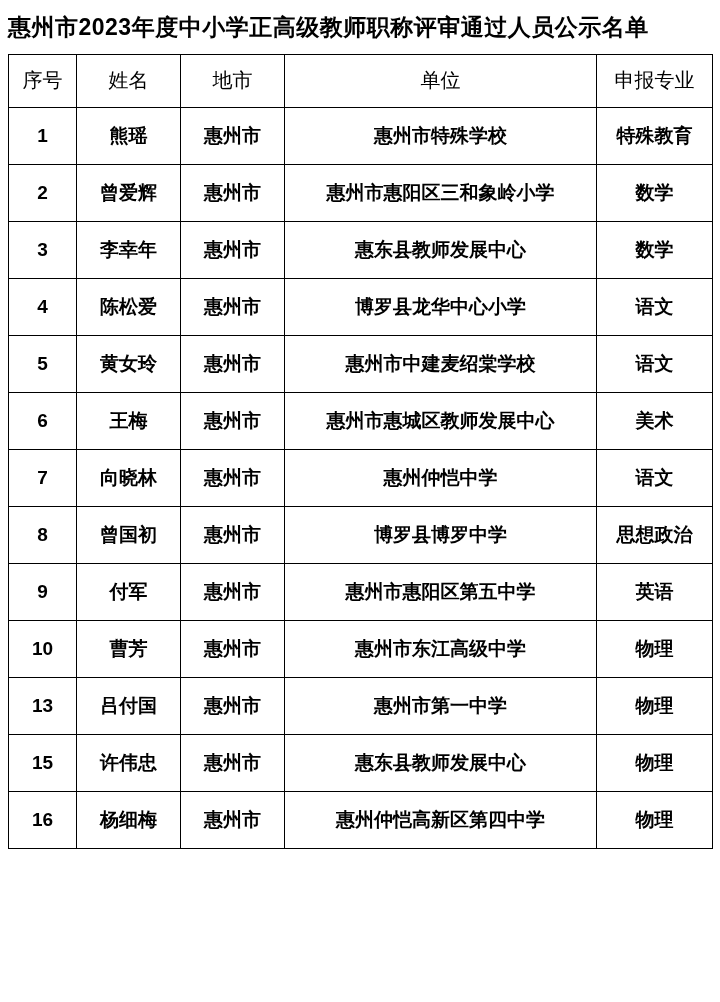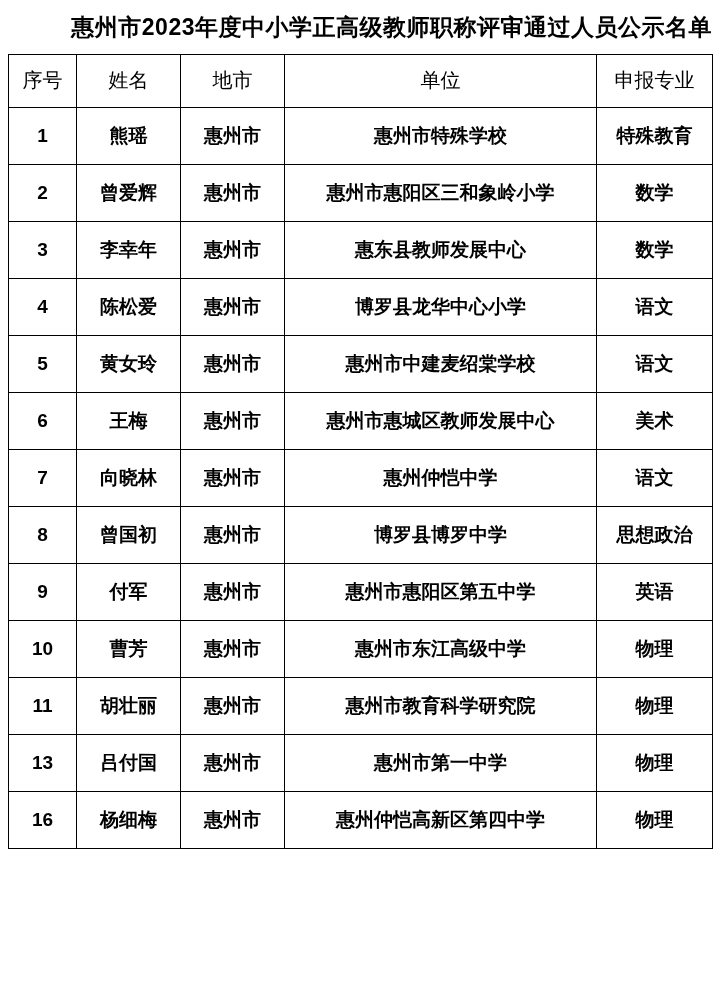--- a/index.html
+++ b/index.html
@@ -13,21 +13,21 @@
     font-family: "Liberation Serif", "DejaVu Serif", serif;
     color: #000000;
     overflow: hidden;
   }
   .page {
     width: 720px;
     box-sizing: border-box;
     padding: 0 8px;
   }
   .doc-title {
-    text-align: right;
+    text-align: left;
     font-size: 23px;
     font-weight: bold;
     letter-spacing: 0.5px;
     padding: 14px 0 12px 0;
     line-height: 1.2;
     font-family: "Liberation Sans", "DejaVu Sans", sans-serif;
   }
   table.roster {
     border-collapse: collapse;
     width: 704px;
@@ -144,31 +144,31 @@
         <td>英语</td>
       </tr>
       <tr>
         <td>10</td>
         <td>曹芳</td>
         <td>惠州市</td>
         <td>惠州市东江高级中学</td>
         <td>物理</td>
       </tr>
       <tr>
-        <td>11</td>
-        <td>胡壮丽</td>
-        <td>惠州市</td>
-        <td>惠州市教育科学研究院</td>
-        <td>物理</td>
-      </tr>
-      <tr>
         <td>13</td>
         <td>吕付国</td>
         <td>惠州市</td>
         <td>惠州市第一中学</td>
+        <td>物理</td>
+      </tr>
+      <tr>
+        <td>15</td>
+        <td>许伟忠</td>
+        <td>惠州市</td>
+        <td>惠东县教师发展中心</td>
         <td>物理</td>
       </tr>
       <tr>
         <td>16</td>
         <td>杨细梅</td>
         <td>惠州市</td>
         <td>惠州仲恺高新区第四中学</td>
         <td>物理</td>
       </tr>
 

